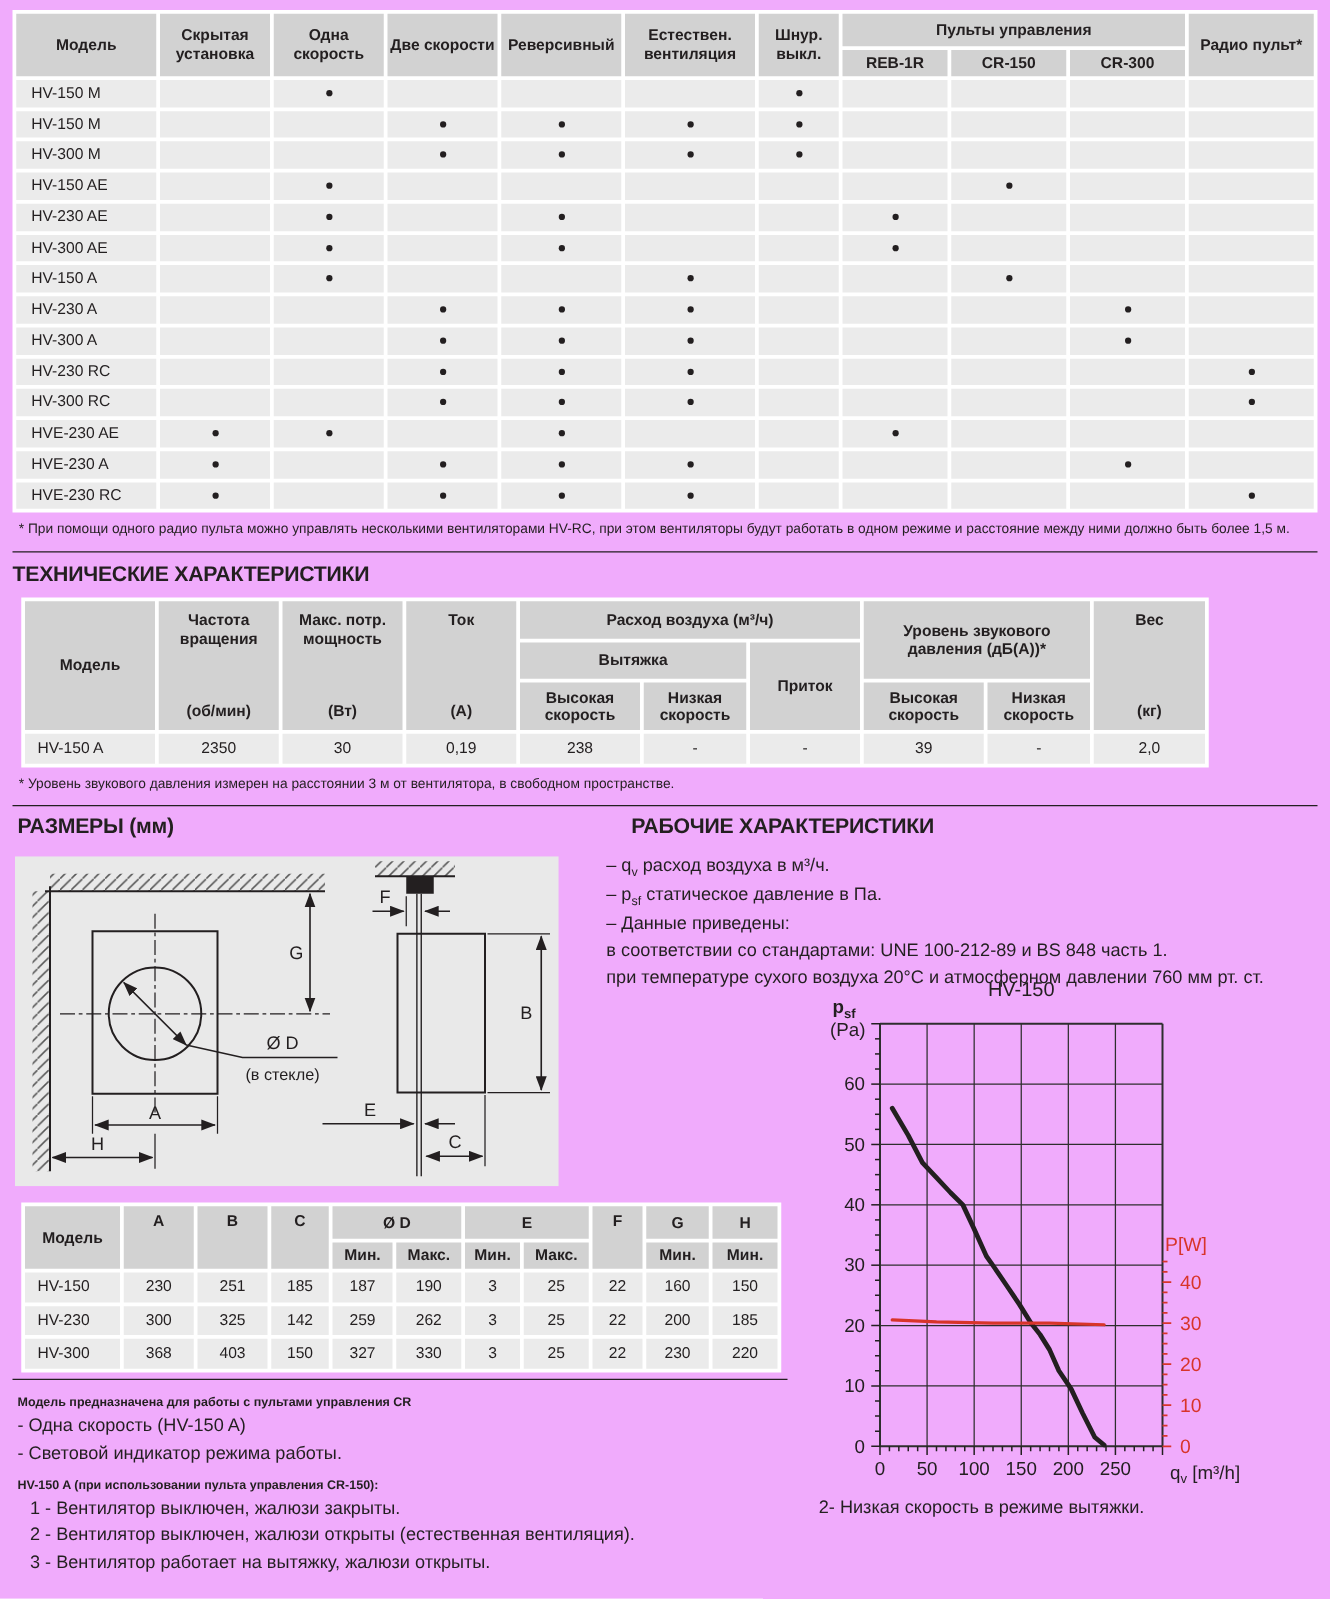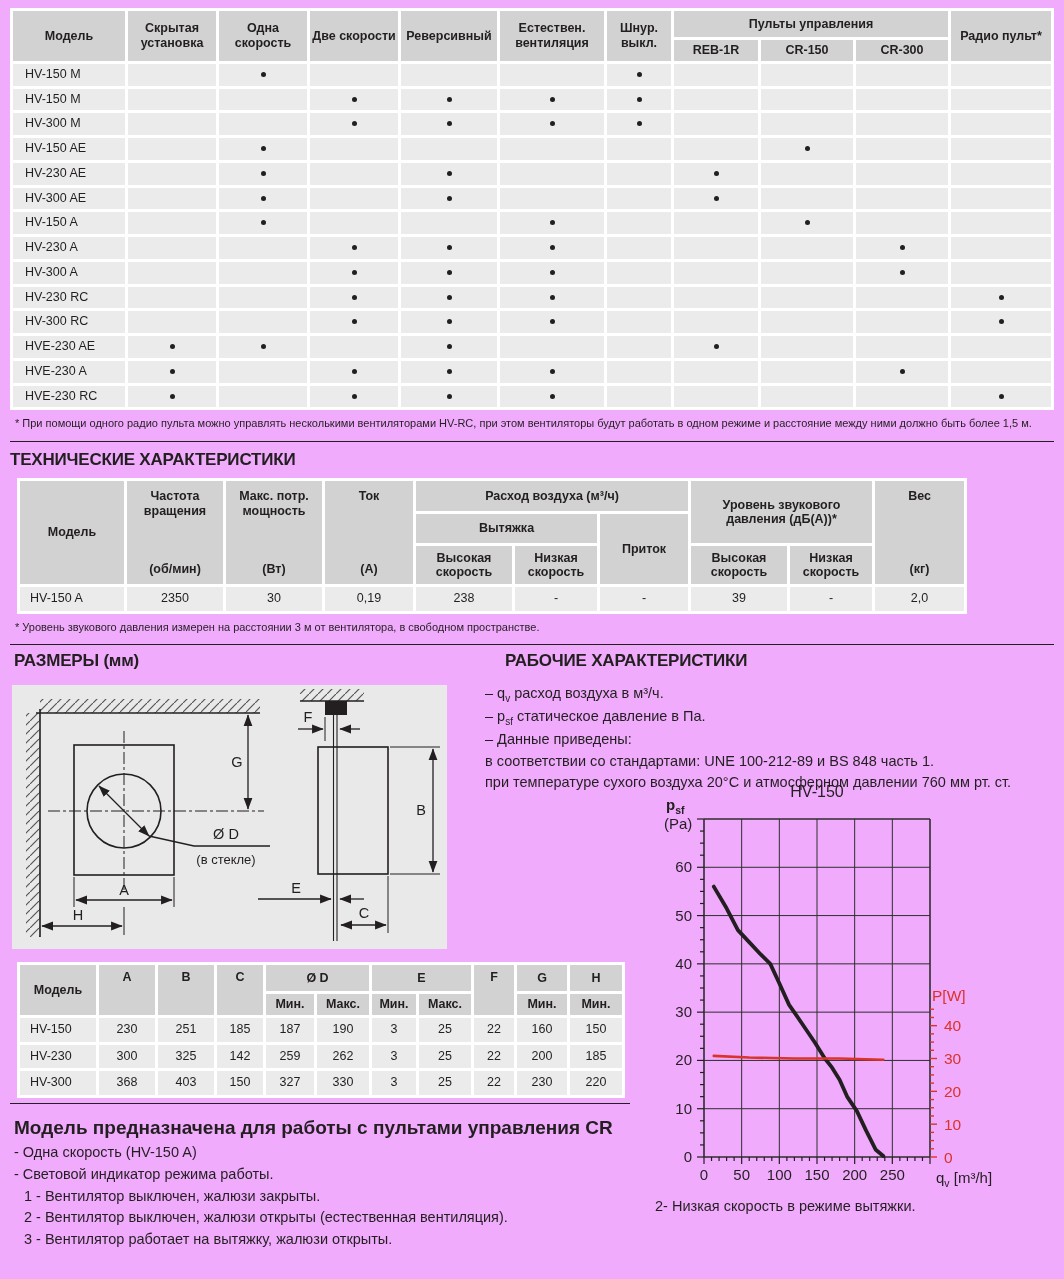--- a/index.html
+++ b/index.html
@@ -30,21 +30,21 @@
   .sec2{position:relative;height:636px;margin-top:0px;}
   .abs{position:absolute;}
   .dims-table{width:608px;}
   .dims-table th.top{vertical-align:top;padding-top:5px;}
   .dims-table thead tr:first-child th{height:20px;}
   .dims-table td{padding:5px 2px;}
   .dims-table td.model-cell{padding-left:10px;}
   .perf-line{font-size:14.5px;line-height:1.5;}
   .perf-line sub{font-size:10px;}
   .chart-note{font-size:14.5px;line-height:1.5;}
-  .bt-h{font-weight:bold;font-size:19px;margin:0 0 3px 0;}
+  .bt-h{font-weight:bold;font-size:10px;margin:0 0 3px 0;}
   .bt-line{font-size:14.5px;line-height:1.5;}
   .bt-items{margin-left:10px;}
   
   .tickl{font-size:15px;fill:#231f20;font-family:"Liberation Sans",sans-serif;}
   .tickr{font-size:15.5px;fill:#d8342a;font-family:"Liberation Sans",sans-serif;}
   .ctitle{font-size:16px;fill:#231f20;font-family:"Liberation Sans",sans-serif;}
   .alabel{font-size:15px;fill:#231f20;font-family:"Liberation Sans",sans-serif;}
   .dlab{font-size:14.5px;fill:#231f20;text-anchor:middle;font-family:"Liberation Sans",sans-serif;}
   .dlab-sm{font-size:13px;fill:#231f20;text-anchor:middle;font-family:"Liberation Sans",sans-serif;}
 </style>
@@ -632,20 +632,21 @@
     </table>
 
     <hr class="rule abs" style="left:0;top:452px;width:620px;margin:0;">
 
     <div class="abs" style="left:4px;top:466px;width:610px;">
       <div class="bt-h">Модель предназначена для работы с пультами управления CR</div>
       <div id="ci-bullets">
           <div class="bt-line">- Одна скорость (HV-150 A)</div>
           <div class="bt-line">- Световой индикатор режима работы.</div>
         </div>
+      <div class="bt-h" style="margin-top:8px;">HV-150 A (при использовании пульта управления CR-150):</div>
       <div id="ci-items" class="bt-items">
           <div class="bt-line">1 - Вентилятор выключен, жалюзи закрыты.</div>
           <div class="bt-line">2 - Вентилятор выключен, жалюзи открыты (естественная вентиляция).</div>
           <div class="bt-line">3 - Вентилятор работает на вытяжку, жалюзи открыты.</div>
         </div>
     </div>
 
   </div>
 </div>
 

